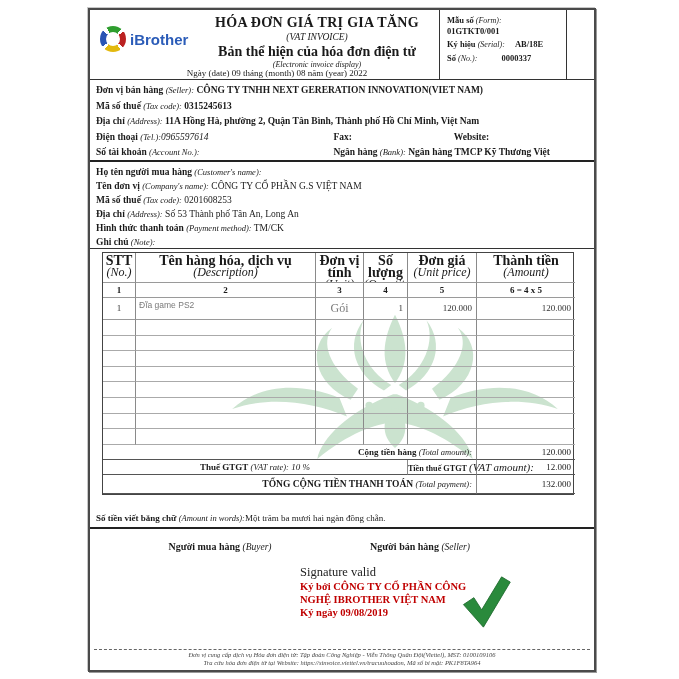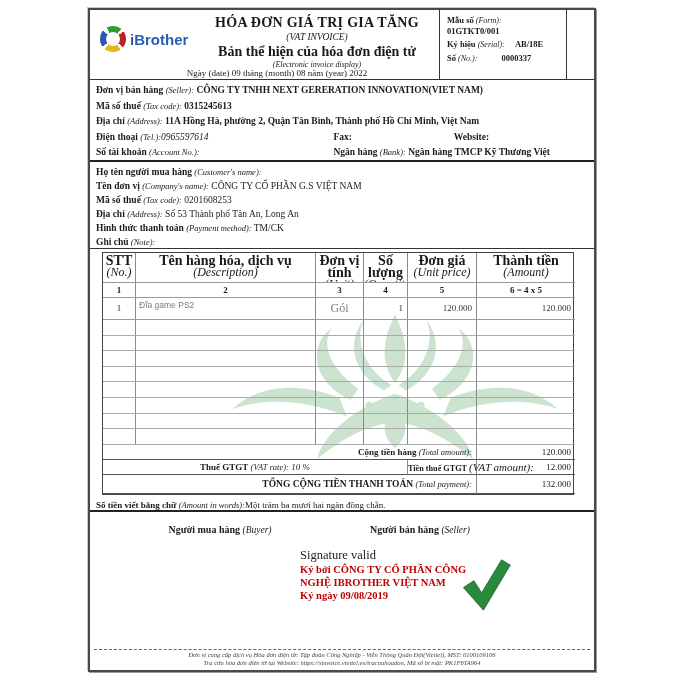--- a/index.html
+++ b/index.html
@@ -64,21 +64,21 @@
   .tot-b { grid-template-columns:305px 69px 98px; }
   .tot-c { grid-template-columns:374px 98px; }
   .tots > div { border-right:1px solid #8a8a8a; border-bottom:1px solid #555; line-height:14px; }
   .tots > div:last-child { border-right:none; }
   .tot-a > div, .tot-b > div { height:15px; }
   .tot-c > div { height:19px; line-height:18px; }
   .t-r { text-align:right; padding-right:4px; white-space:nowrap; }
   .t-c { text-align:center; }
   .amt { text-align:right; padding-right:4px; }
   .grand { font-weight:bold; font-size:9.5px; }
-  .inwords { border-bottom:2px solid #222; padding:3px 6px; font-size:9px; line-height:14px; height:17px; white-space:nowrap; }
+  .inwords { border-bottom:2px solid #222; padding:16px 6px; font-size:9px; line-height:14px; height:17px; white-space:nowrap; }
   
   .sig-area { position:relative; flex:1 1 auto; }
   .sig-label { position:absolute; top:12px; font-size:10px; text-align:center; }
   .sig-buyer { left:40px; width:180px; }
   .sig-seller { left:230px; width:200px; }
   .sig-stack { position:absolute; left:210px; top:36px; width:240px; text-align:left; }
   .sig-valid { font-size:12.5px; color:#222; }
   .sig-red { color:#c00000; font-weight:bold; font-size:10.5px; line-height:13px; }
   .check { position:absolute; left:160px; top:8px; }
   

